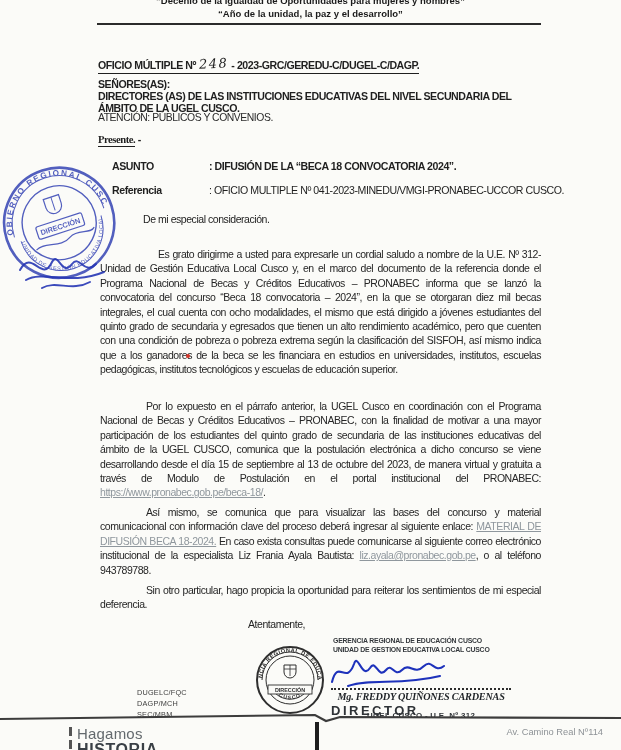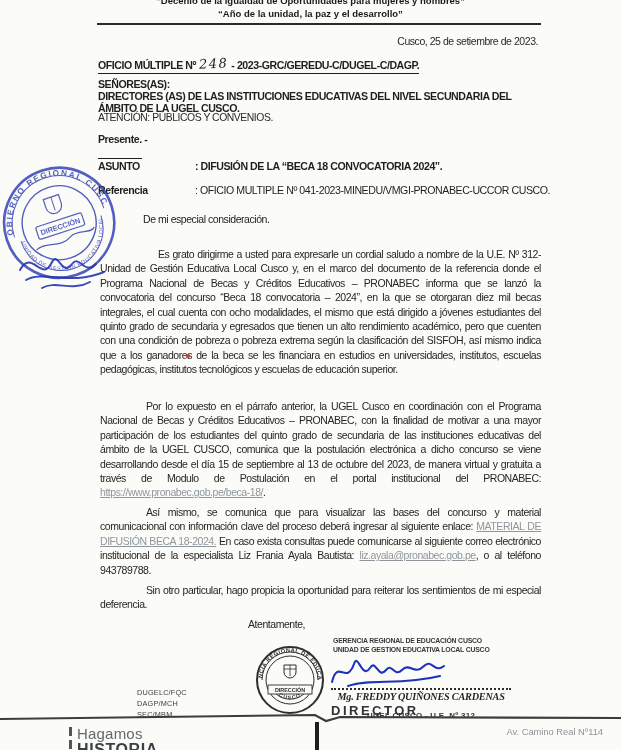--- a/index.html
+++ b/index.html
@@ -17,23 +17,23 @@
   .header-rule{left:97px;top:23px;width:444px;height:2px;background:#2b2b2b;}
   .date-line{top:35px;left:100px;width:438px;text-align:right;font-size:10.5px;color:#2a2a2a;}
 
   .oficio{left:98px;top:57px;font-size:10.6px;border-bottom:1.4px solid #1f1f1f;padding-bottom:1px;color:#1f1f1f;}
   .oficio .hand{display:inline-block;font-family:"DejaVu Serif",serif;font-style:italic;font-weight:normal;font-size:13px;letter-spacing:1.5px;transform:rotate(-3deg);position:relative;top:-1px;padding:0 3px;}
 
   .senores{left:98px;top:78px;font-size:10.6px;color:#1f1f1f;}
   .directores{left:98px;top:90px;width:452px;font-size:10.6px;color:#1f1f1f;}
   .atencion{left:98px;top:112px;font-size:10.4px;color:#2a2a2a;}
   .presente{left:98px;top:133px;font-size:10.6px;color:#1f1f1f;}
-  .presente .u{border-bottom:1.2px solid #1f1f1f;padding-bottom:13px;}
+  .presente .u{border-bottom:1.2px solid #1f1f1f;padding-bottom:1px;font-family:Liberation Serif, serif;}
 
-  .meta-row{left:98px;font-size:10.6px;color:#1f1f1f;}
+  .meta-row{left:112px;font-size:10.6px;color:#1f1f1f;}
   .meta-row .lbl{display:inline-block;width:97px;}
 
   .greeting{left:143px;top:213px;font-size:10.5px;}
 
   .para{left:100px;width:441px;font-size:10.5px;line-height:14.4px;text-align:justify;color:#262626;}
   .p1{top:247px;text-indent:58px;}
   .p2{top:399px;text-indent:46px;}
   .p3{top:505px;text-indent:46px;}
   .p4{top:583px;text-indent:46px;}
   a.doclink{color:#8f979d;text-decoration:underline;cursor:pointer;}
@@ -68,21 +68,20 @@
 <body>
 
 <div class="page">
 
   <div class="abs motto">
     <div>“Decenio de la Igualdad de Oportunidades para mujeres y hombres”</div>
     <div>“Año de la unidad, la paz y el desarrollo”</div>
   </div>
   <div class="abs header-rule"></div>
 
-  <div class="abs date-line cn">Cusco, 25 de setiembre de 2023.</div>
 
   <div class="abs oficio cn b">
     <span>OFICIO MÚLTIPLE Nº</span><span class="hand">248</span><span>- 2023-GRC/GEREDU-C/DUGEL-C/DAGP.</span>
   </div>
 
   <div class="abs senores cn b">SEÑORES(AS):</div>
   <div class="abs directores cn b">DIRECTORES (AS) DE LAS INSTITUCIONES EDUCATIVAS DEL NIVEL SECUNDARIA DEL ÁMBITO DE LA UGEL CUSCO.</div>
   <div class="abs atencion cn">ATENCIÓN: PÚBLICOS Y CONVENIOS.</div>
   <div class="abs presente cn b">
     <span class="u">Presente.</span><span> -</span>

